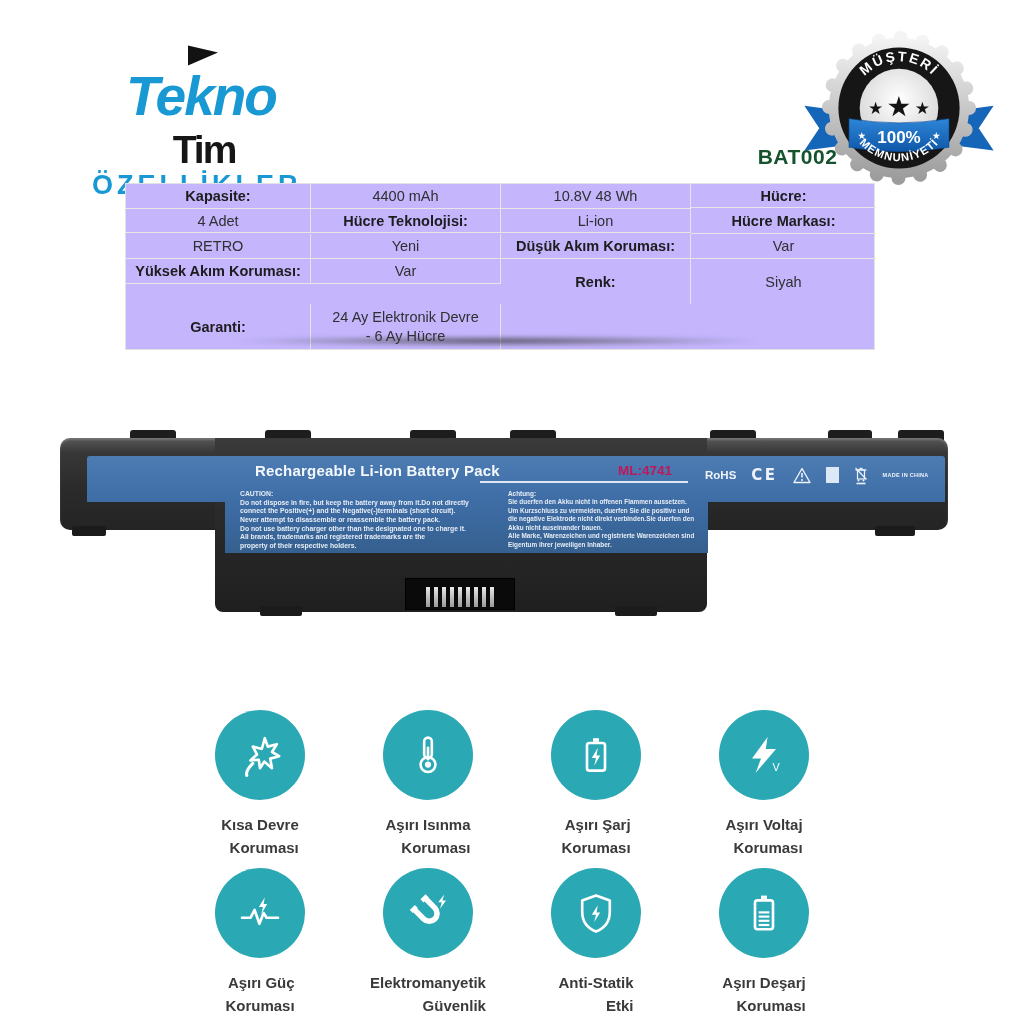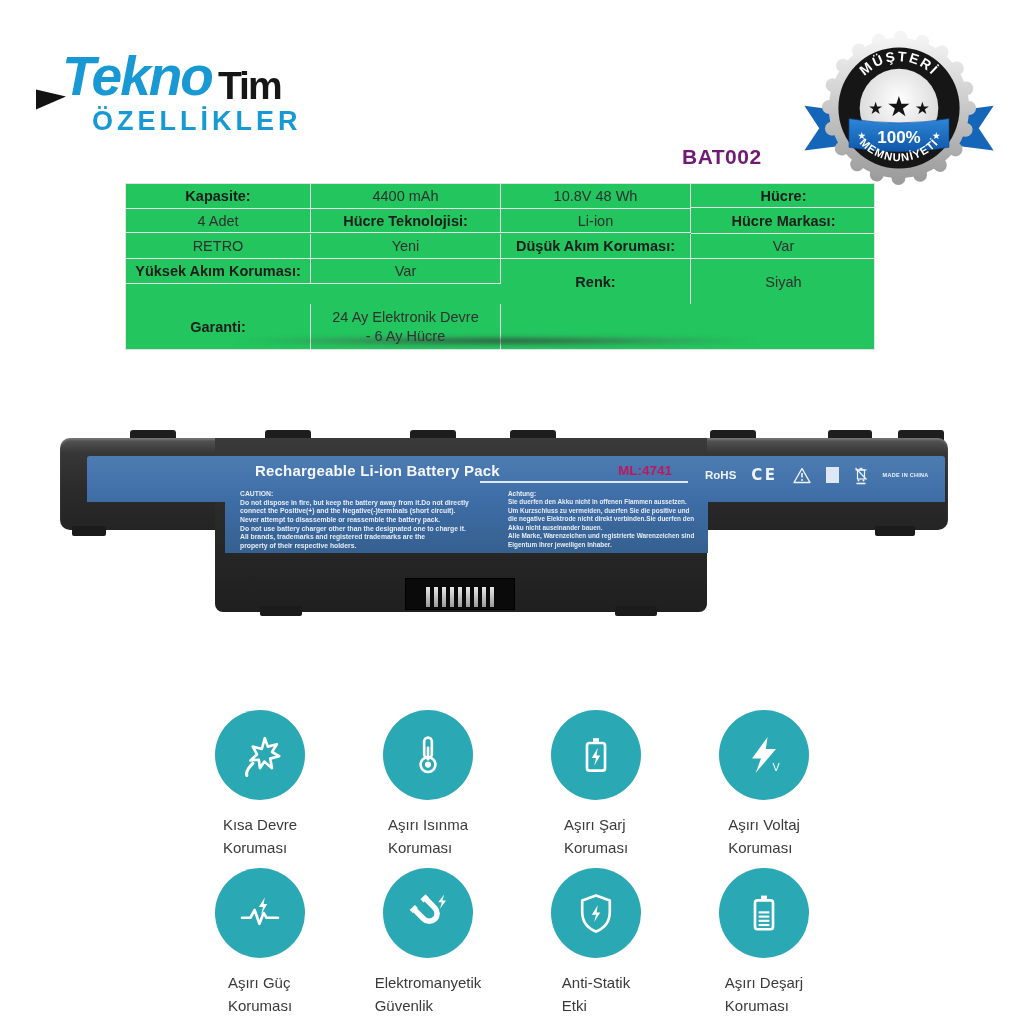--- a/index.html
+++ b/index.html
@@ -1,36 +1,36 @@
 <!DOCTYPE html>
 <html><head>
 <meta charset="utf-8">
 <style>
   * { margin:0; padding:0; box-sizing:border-box; }
   html,body { width:1024px; height:1024px; background:#ffffff; font-family:"Liberation Sans", sans-serif; }
   .page { position:relative; width:1024px; height:1024px; background:#ffffff; overflow:hidden; }
 
   
   .logo { position:absolute; left:36px; top:44px; width:330px; }
-  .logo-line { display:flex; align-items:flex-end; }
+  .logo-line { display:flex; align-items:center;flex-direction:column; }
   .logo-arrow { width:0; height:0; border-left:30px solid #121212; border-top:10px solid transparent; border-bottom:10px solid transparent; margin-right:-4px; transform:skewY(-6deg); }
   .logo-primary { font-style:italic; font-weight:bold; font-size:55px; letter-spacing:-2px; color:#1899d3; }
   .logo-secondary { font-weight:bold; font-size:39px; letter-spacing:-2px; color:#161616; margin-left:6px; }
   .logo-subtitle { margin-top:-2px; padding-left:56px; font-size:27px; font-weight:bold; letter-spacing:4px; color:#1899d3; }
 
   
   .badge { position:absolute; left:798px; top:22px; width:202px; height:172px; }
 
   
   .section-title { position:absolute; left:350px; top:146px; width:310px; text-align:center; font-size:20px; font-weight:bold; color:#111; }
   .section-title span { display:inline-block; transform:scaleX(0.82); letter-spacing:0.5px; }
-  .product-code { position:absolute; left:682px; top:145px; width:155px; font-size:21px; font-weight:bold; letter-spacing:0.5px; color:#701a75; }
-
-  
-  .spec-table { position:absolute; left:125px; top:183px; width:750px; display:grid; grid-template-columns:185px 190px 190px 185px; grid-auto-rows:min-content; border:1px solid #e2e2e2; background:#22c55e; }
+  .product-code { position:absolute; left:720px; top:145px; width:155px; text-align:center; font-size:21px; font-weight:bold; letter-spacing:0.5px; color:#14532d; }
+
+  
+  .spec-table { position:absolute; left:125px; top:183px; width:750px; display:grid; grid-template-columns:185px 190px 190px 185px; grid-auto-rows:min-content; border:1px solid #e2e2e2; background:#c4b5fd; }
   .cell { border-right:1px solid #e6e6e6; border-bottom:1px solid #e6e6e6; display:flex; align-items:center; justify-content:center; text-align:center; font-size:14.5px; color:#303030; padding:2px 4px; }
   .cell.lab { font-weight:bold; color:#1d1d1d; }
   .cell:nth-child(4n) { border-right:none; }
   .r1 { height:25px; } .r2 { height:24px; } .r3 { height:25px;text-align:right; } .r4 { height:25px; } .r5 { height:45px; border-bottom:none; }
   .table-shadow { position:absolute; left:235px; top:336px; width:525px; height:10px; background:radial-gradient(ellipse at center, rgba(40,40,40,0.75) 0%, rgba(80,80,80,0.35) 45%, rgba(255,255,255,0) 72%); filter:blur(2px); }
 
   
   .battery { position:absolute; left:60px; top:430px; width:890px; height:212px; }
   .bat-tab { position:absolute; top:0; height:16px; background:#1d1d1d; border-radius:3px 3px 0 0; }
   .bat-wing { position:absolute; left:0; top:8px; width:888px; height:92px; background:linear-gradient(180deg,#585858 0%,#373737 16%,#2b2b2b 55%,#242424 100%); border-radius:10px; box-shadow:inset 0 2px 2px rgba(255,255,255,0.18); }
@@ -51,21 +51,21 @@
   .caution-de { left:448px; top:60px; width:200px; font-size:6.4px; line-height:1.32; }
   .bat-connector { position:absolute; left:345px; top:148px; width:110px; height:32px; background:#0a0a0a; border:1px solid #000; display:flex; align-items:flex-end; justify-content:center; gap:4px; padding:3px 6px 2px; }
   .pin { width:4px; height:20px; background:linear-gradient(180deg,#e8e8e8,#9a9a9a); }
 
   
   .features-row { position:absolute; left:0; width:1024px; display:flex; justify-content:center; gap:8px; }
   .row1 { top:710px; } .row2 { top:868px; }
   .feature { width:160px; display:flex; flex-direction:column; align-items:center; }
   .feature-circle { width:90px; height:90px; border-radius:50%; background:#2aa8b4; display:flex; align-items:center; justify-content:center; }
   .feature-circle svg { width:48px; height:48px; }
-  .feature-label { margin-top:13px; text-align:left; font-size:15px; font-weight:normal; color:#3a3a3a; line-height:1.55; white-space:pre-line; }
+  .feature-label { margin-top:13px; text-align:right; font-size:15px; font-weight:bold; color:#3a3a3a; line-height:1.55; white-space:pre-line; }
 </style>
 </head>
 <body>
 
 <div class="page">
 
   <div class="logo">
     <div class="logo-line">
       <span class="logo-arrow"></span>
       <span class="logo-primary">Tekno</span>

